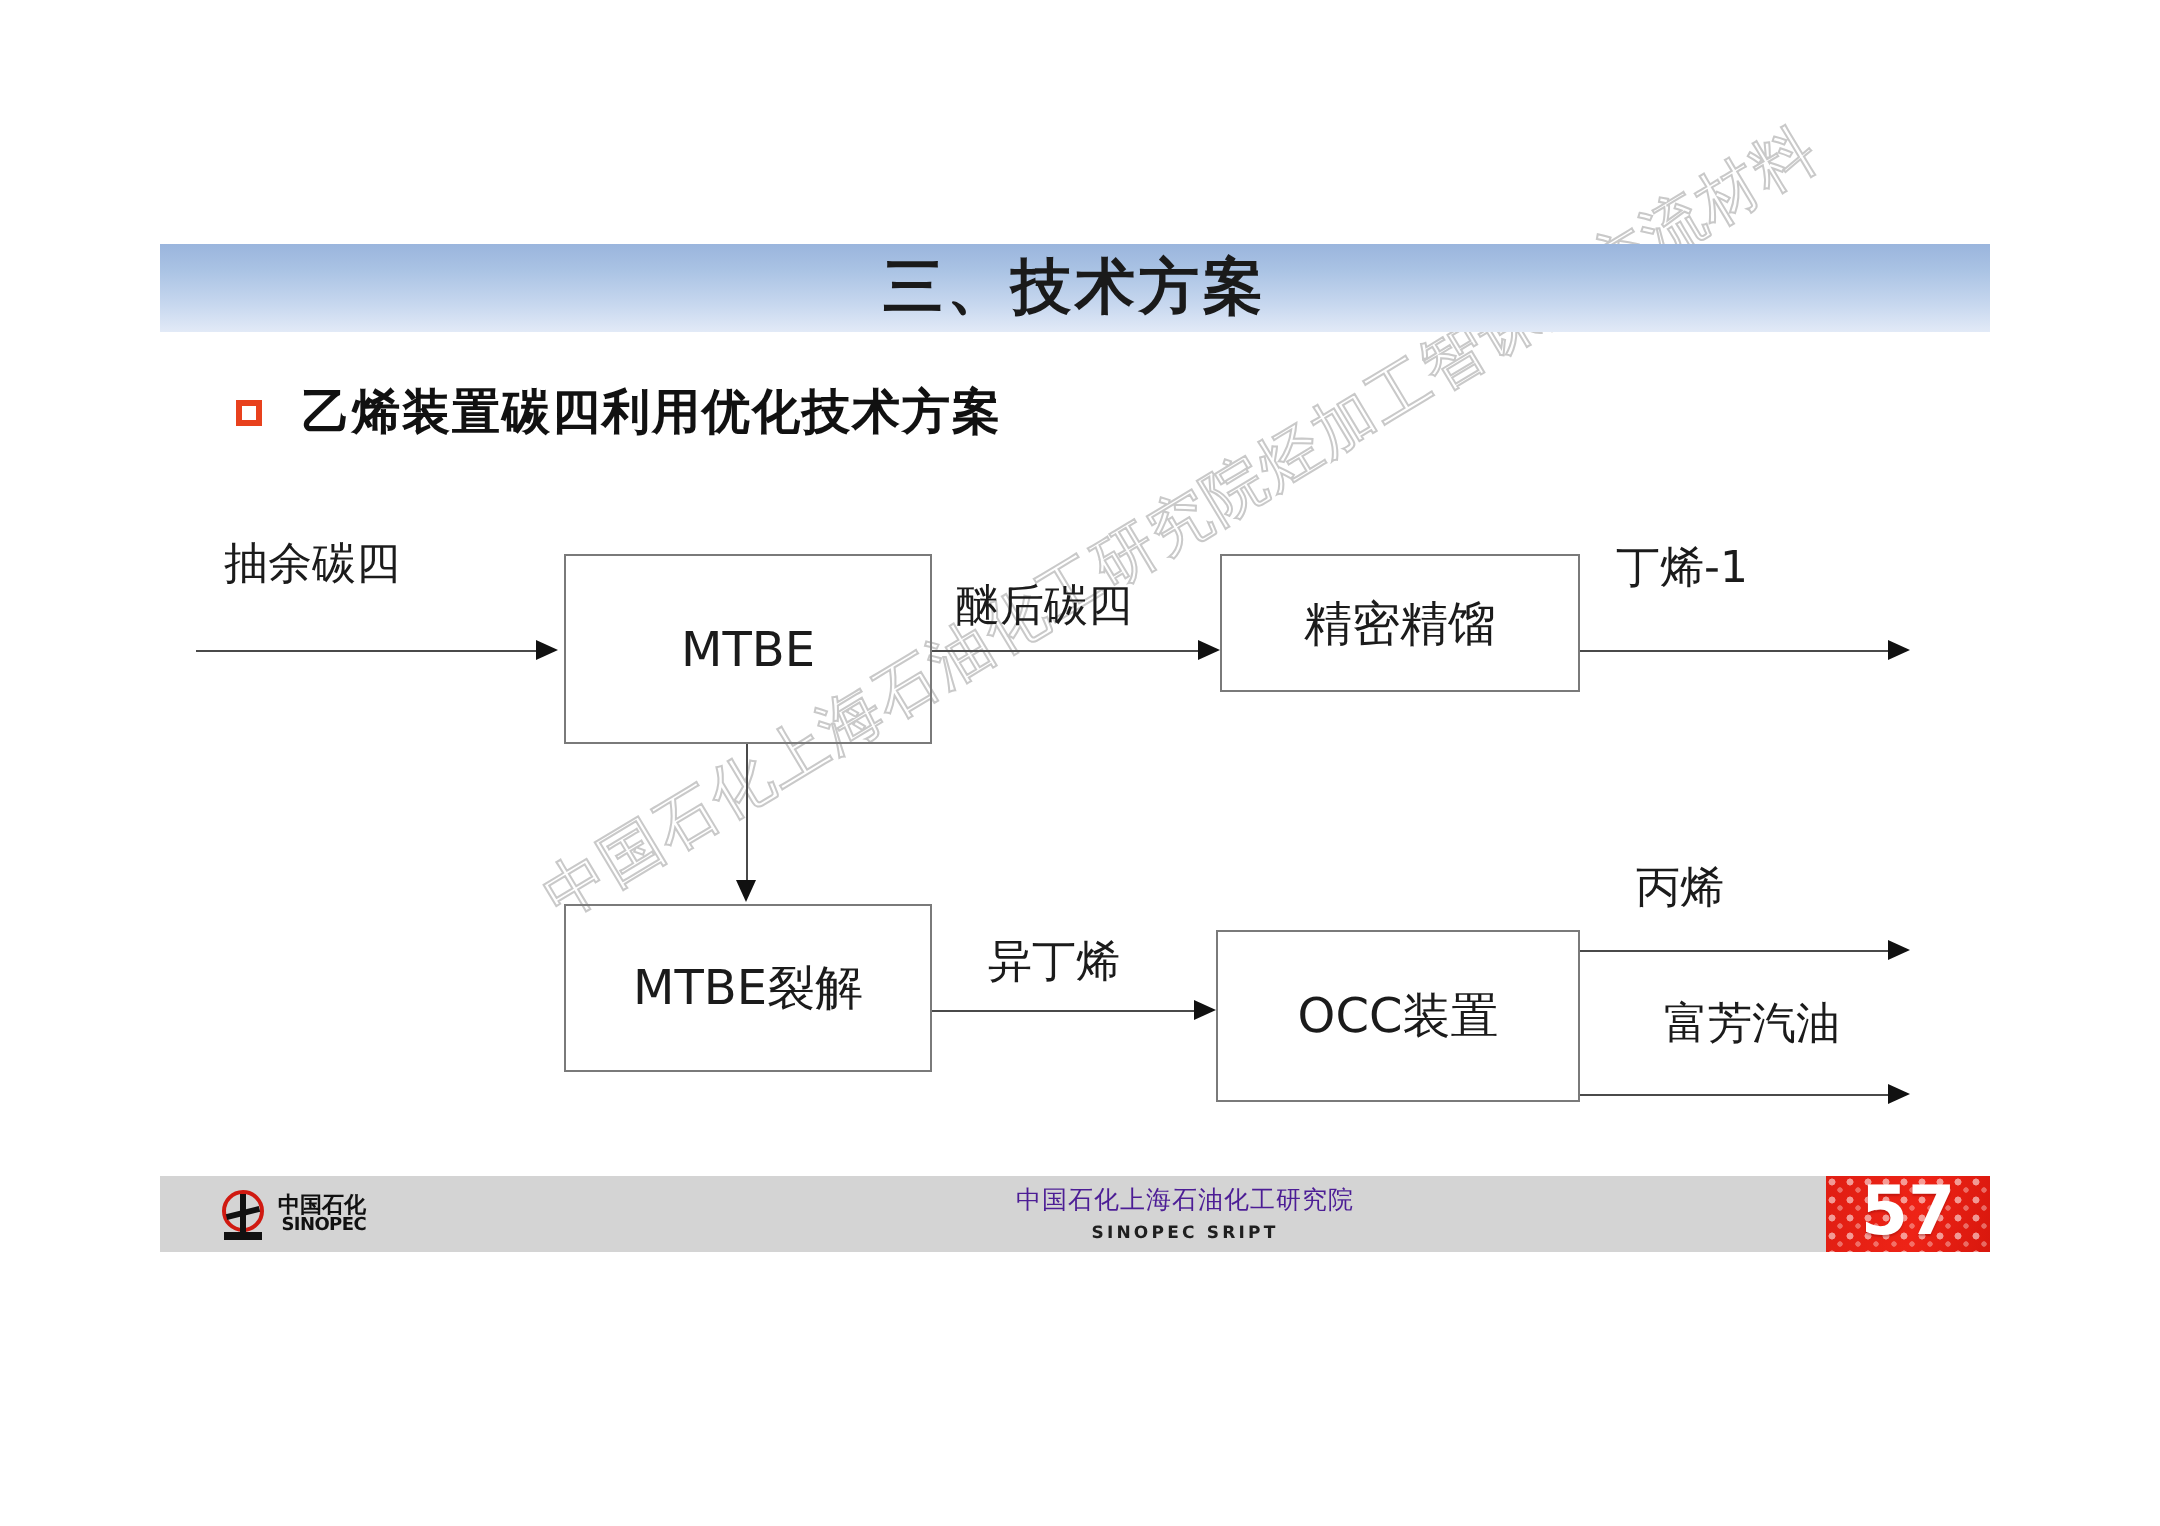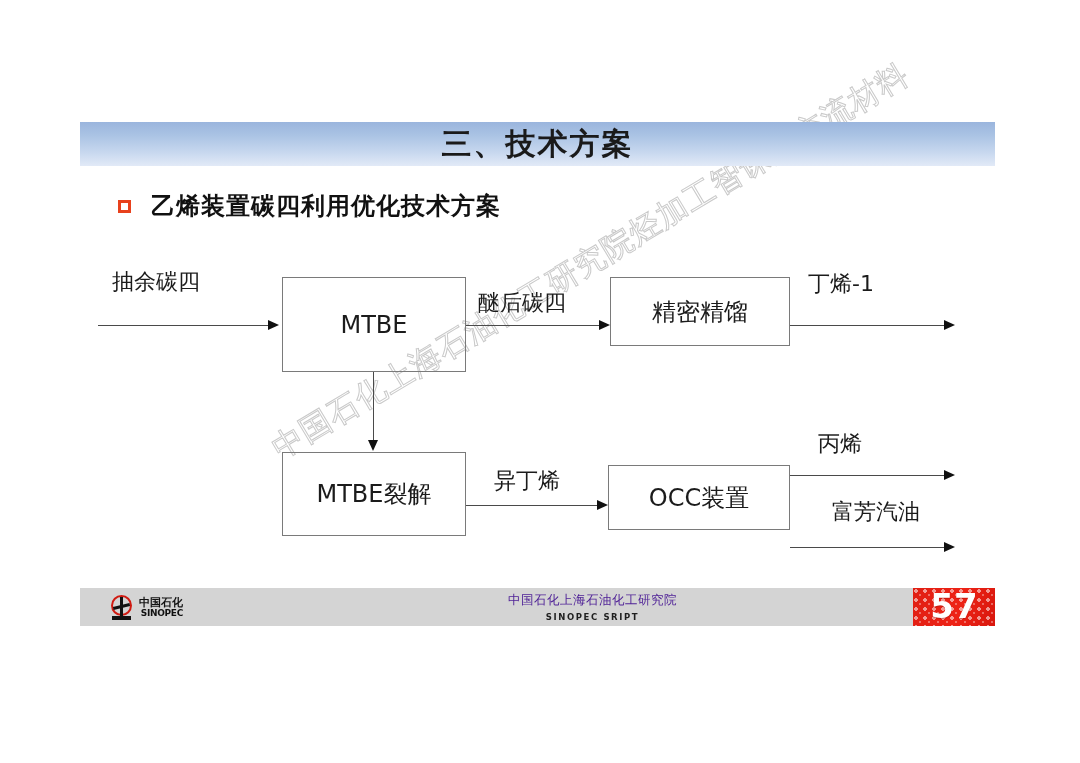--- a/index.html
+++ b/index.html
@@ -320,21 +320,21 @@
     <div class="arrow-down" style="left:368px; top:440px;"></div>
 
     <div class="node-box" style="left:282px; top:452px; width:184px; height:84px;">
       <span class="node-label">MTBE裂解</span>
     </div>
 
     <div class="h-line" style="left:466px; top:505px; width:133px;"></div>
     <div class="arrow-right" style="left:597px; top:499.5px;"></div>
     <div class="flow-label" style="left:494px; top:466px;">异丁烯</div>
 
-    <div class="node-box" style="left:608px; top:465px; width:182px; height:65px;">
+    <div class="node-box" style="left:608px; top:465px; width:182px; height:86px;">
       <span class="node-label">OCC装置</span>
     </div>
 
     <div class="h-line" style="left:790px; top:475px; width:158px;"></div>
     <div class="arrow-right" style="left:944px; top:469.5px;"></div>
     <div class="flow-label" style="left:818px; top:429px;">丙烯</div>
 
     <div class="h-line" style="left:790px; top:547px; width:158px;"></div>
     <div class="arrow-right" style="left:944px; top:541.5px;"></div>
     <div class="flow-label" style="left:808px; top:497px;margin-left:24px;">富芳汽油</div>

